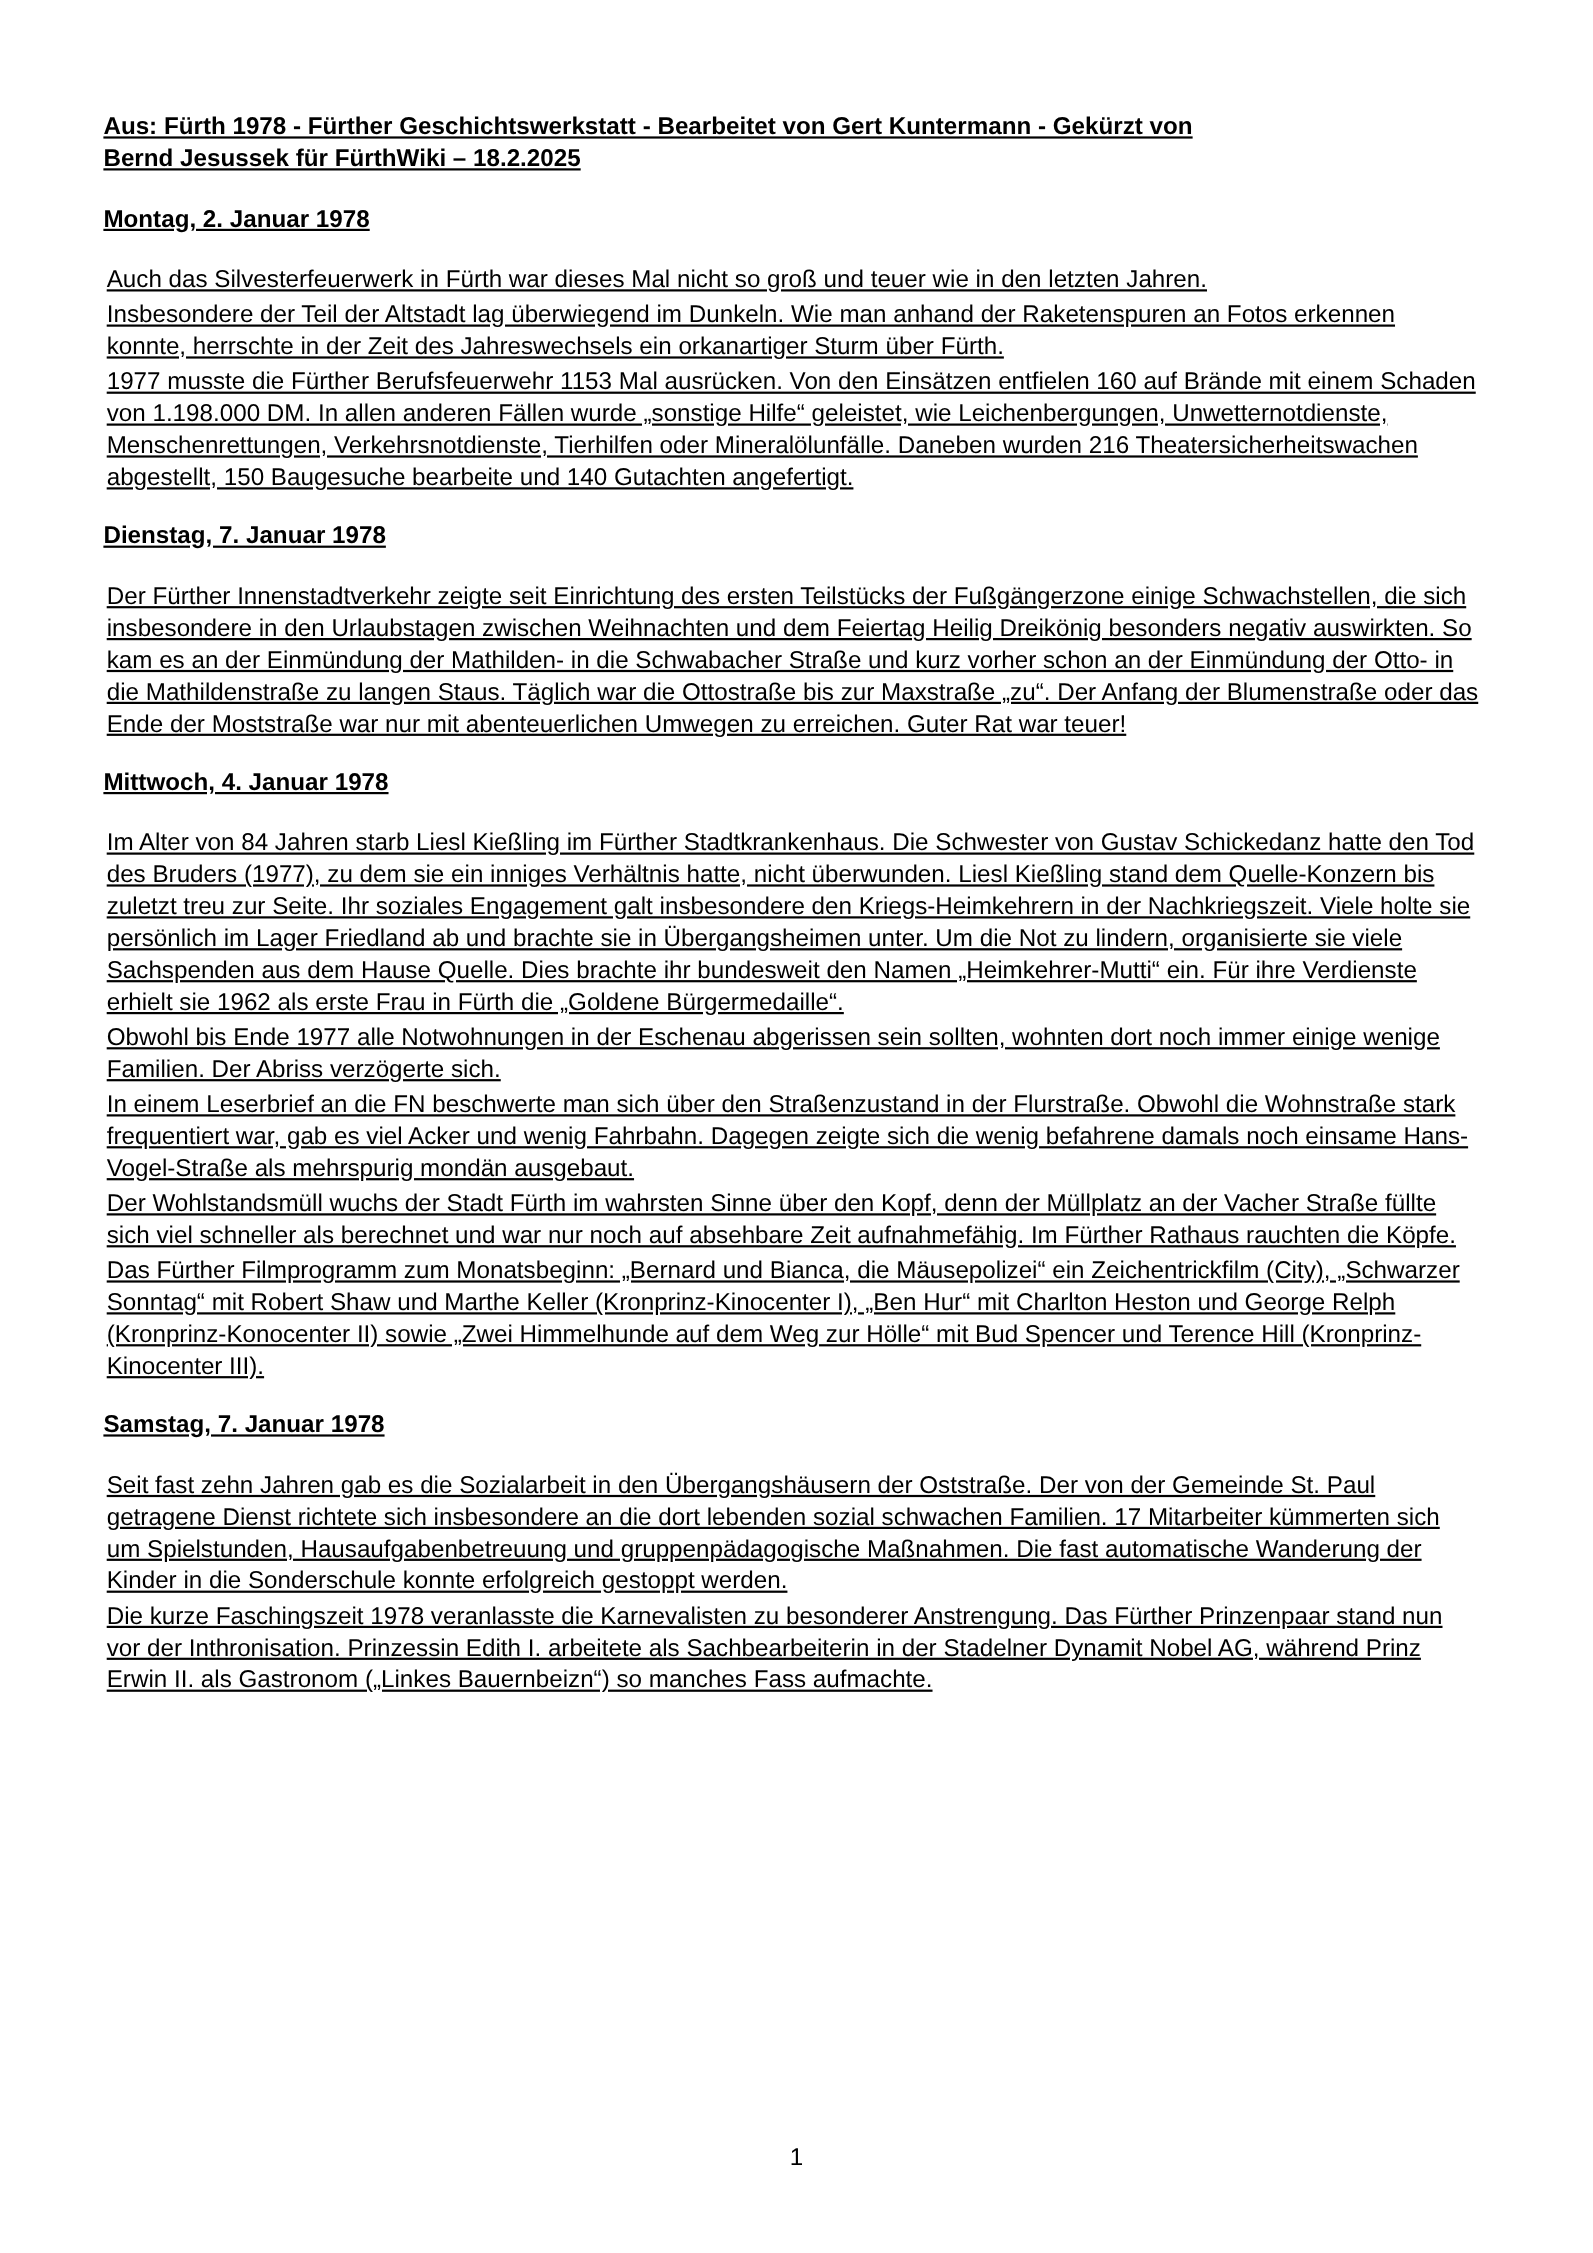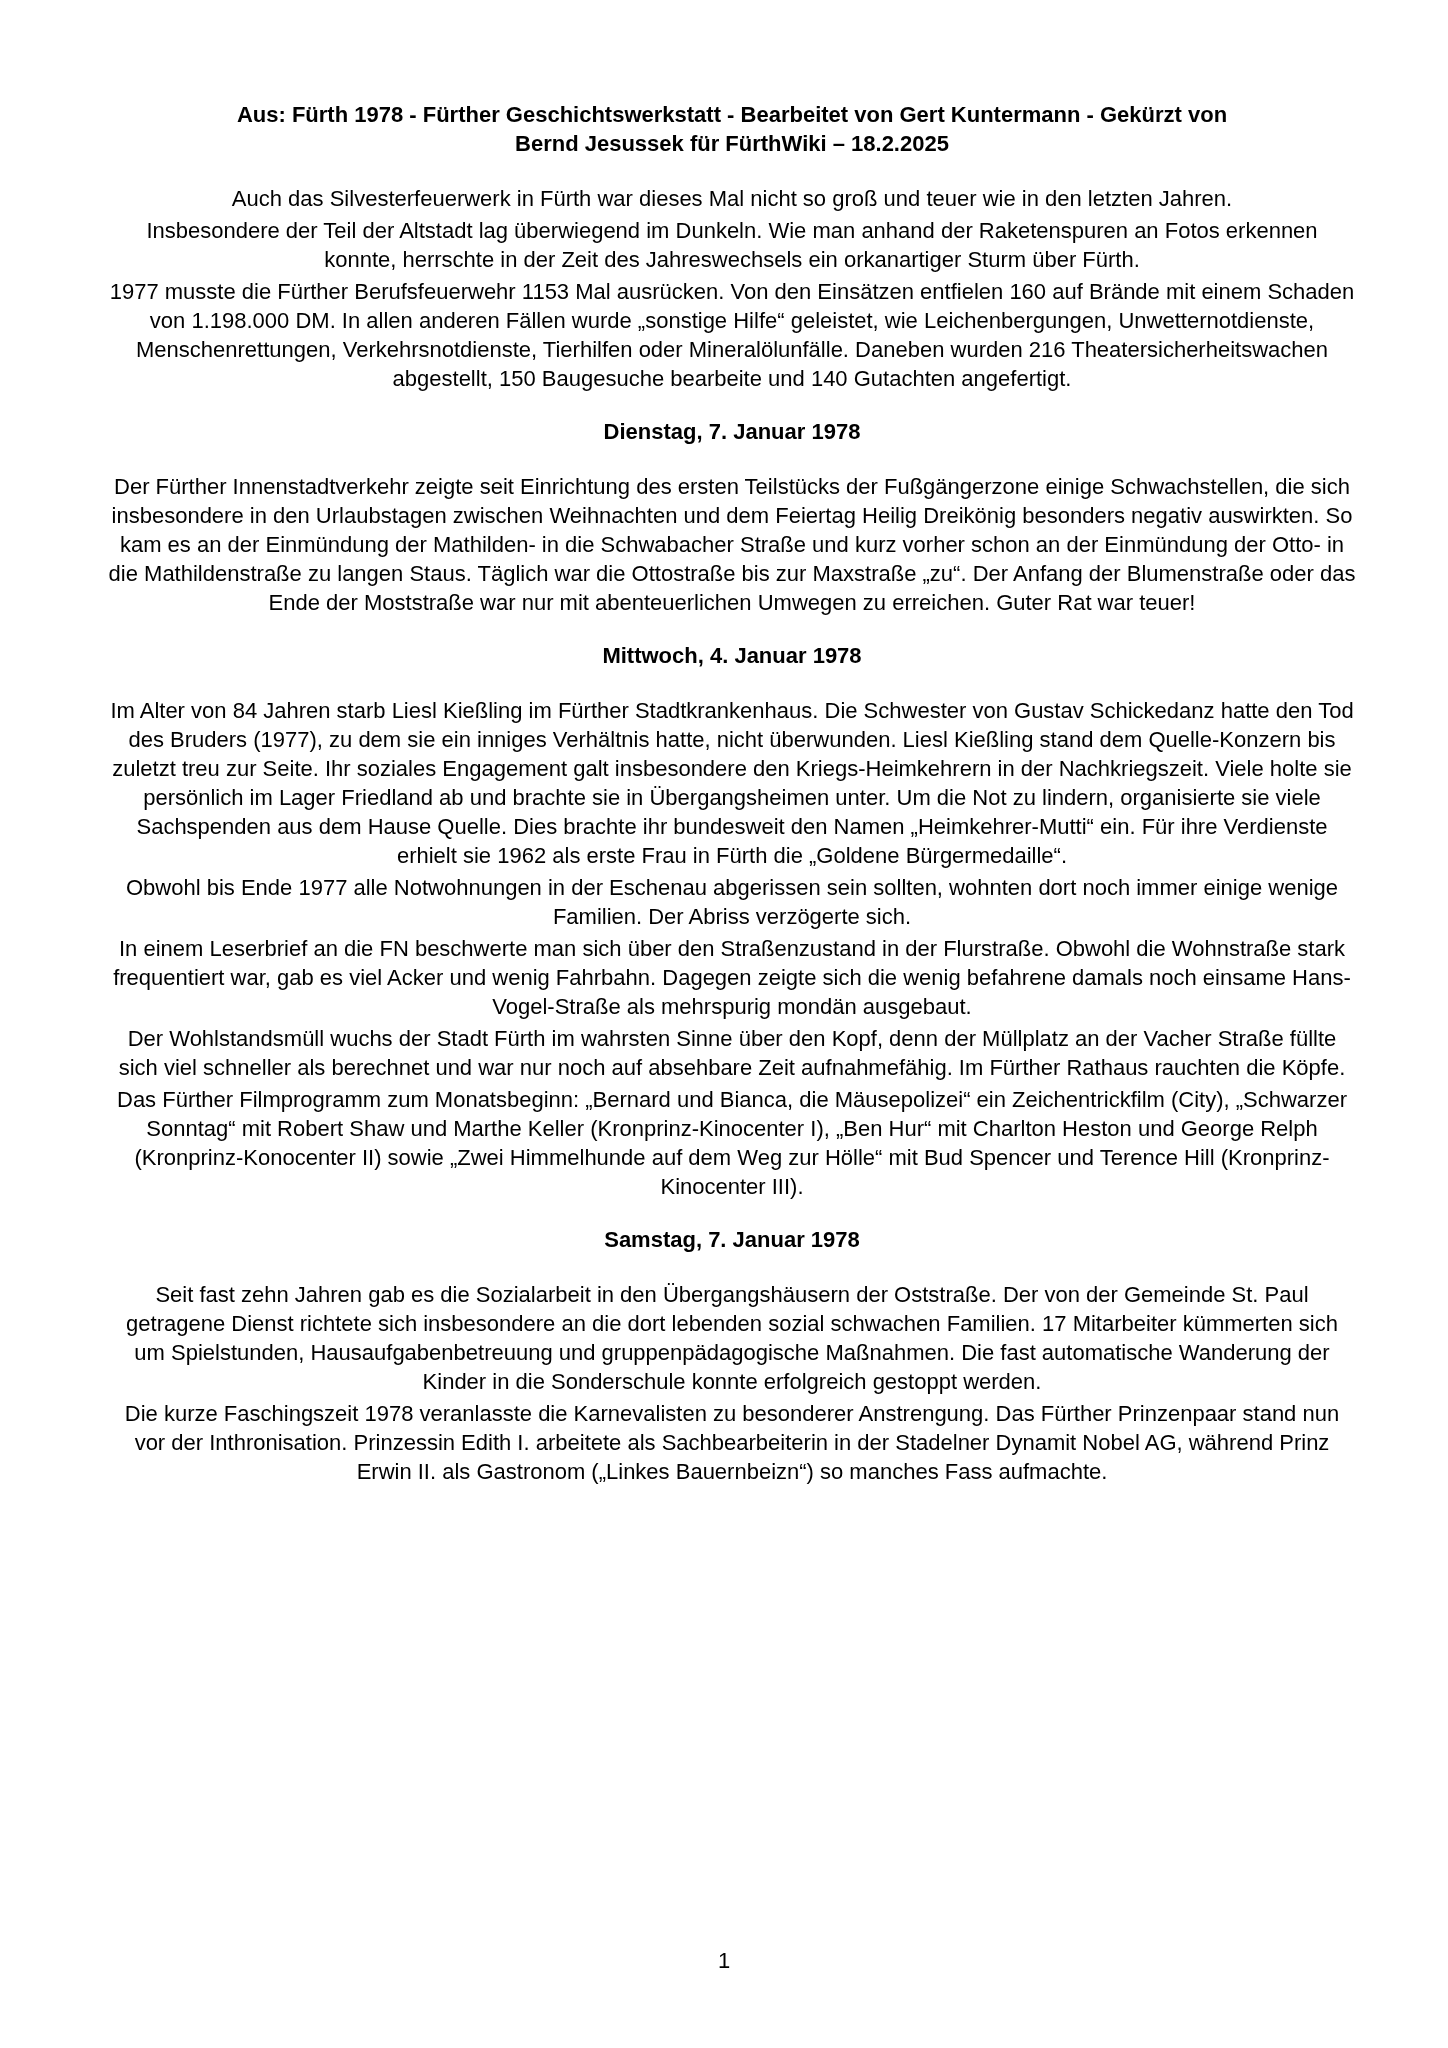--- a/index.html
+++ b/index.html
@@ -12,26 +12,27 @@
     font-family: "Liberation Sans", "DejaVu Sans", sans-serif;
     color: #000000;
   }
   .page {
     position: absolute;
     inset: 0;
     background: #ffffff;
   }
   .content {
     position: absolute;
-    left: 105px;
+    left: 94px;
     top: 100px;
     width: 1254px;
     font-size: 22px;
     line-height: 29px;
-    text-align: center;
+    text-align: left;
+    text-decoration: underline;
   }
   .doc-title {
     font-weight: bold;
     margin-bottom: 26px;
   }
   .doc-title .title-line { display: block; }
   .entry { margin: 0; }
   .entry-heading {
     font-size: 22px;
     font-weight: bold;
@@ -57,20 +58,21 @@
 
 <div class="page">
   <div class="content">
 
     <p class="doc-title">
       <span class="title-line">Aus: Fürth 1978 - Fürther Geschichtswerkstatt - Bearbeitet von Gert Kuntermann - Gekürzt von</span>
       <span class="title-line">Bernd Jesussek für FürthWiki – 18.2.2025</span>
     </p>
 
     <section class="entry">
+      <h2 class="entry-heading">Montag, 2. Januar 1978</h2>
       <p class="para">Auch das Silvesterfeuerwerk in Fürth war dieses Mal nicht so groß und teuer wie in den letzten Jahren.</p>
       <p class="para">Insbesondere der Teil der Altstadt lag überwiegend im Dunkeln. Wie man anhand der Raketenspuren an Fotos erkennen konnte, herrschte in der Zeit des Jahreswechsels ein orkanartiger Sturm über Fürth.</p>
       <p class="para">1977 musste die Fürther Berufsfeuerwehr 1153 Mal ausrücken. Von den Einsätzen entfielen 160 auf Brände mit einem Schaden von 1.198.000 DM. In allen anderen Fällen wurde „sonstige Hilfe“ geleistet, wie Leichenbergungen, Unwetternotdienste, Menschenrettungen, Verkehrsnotdienste, Tierhilfen oder Mineralölunfälle. Daneben wurden 216 Theatersicherheitswachen abgestellt, 150 Baugesuche bearbeite und 140 Gutachten angefertigt.</p>
     </section>
 
     <section class="entry">
       <h2 class="entry-heading">Dienstag, 7. Januar 1978</h2>
       <p class="para">Der Fürther Innenstadtverkehr zeigte seit Einrichtung des ersten Teilstücks der Fußgängerzone einige Schwachstellen, die sich insbesondere in den Urlaubstagen zwischen Weihnachten und dem Feiertag Heilig Dreikönig besonders negativ auswirkten. So kam es an der Einmündung der Mathilden- in die Schwabacher Straße und kurz vorher schon an der Einmündung der Otto- in die Mathildenstraße zu langen Staus. Täglich war die Ottostraße bis zur Maxstraße „zu“. Der Anfang der Blumenstraße oder das Ende der Moststraße war nur mit abenteuerlichen Umwegen zu erreichen. Guter Rat war teuer!</p>
     </section>
 

